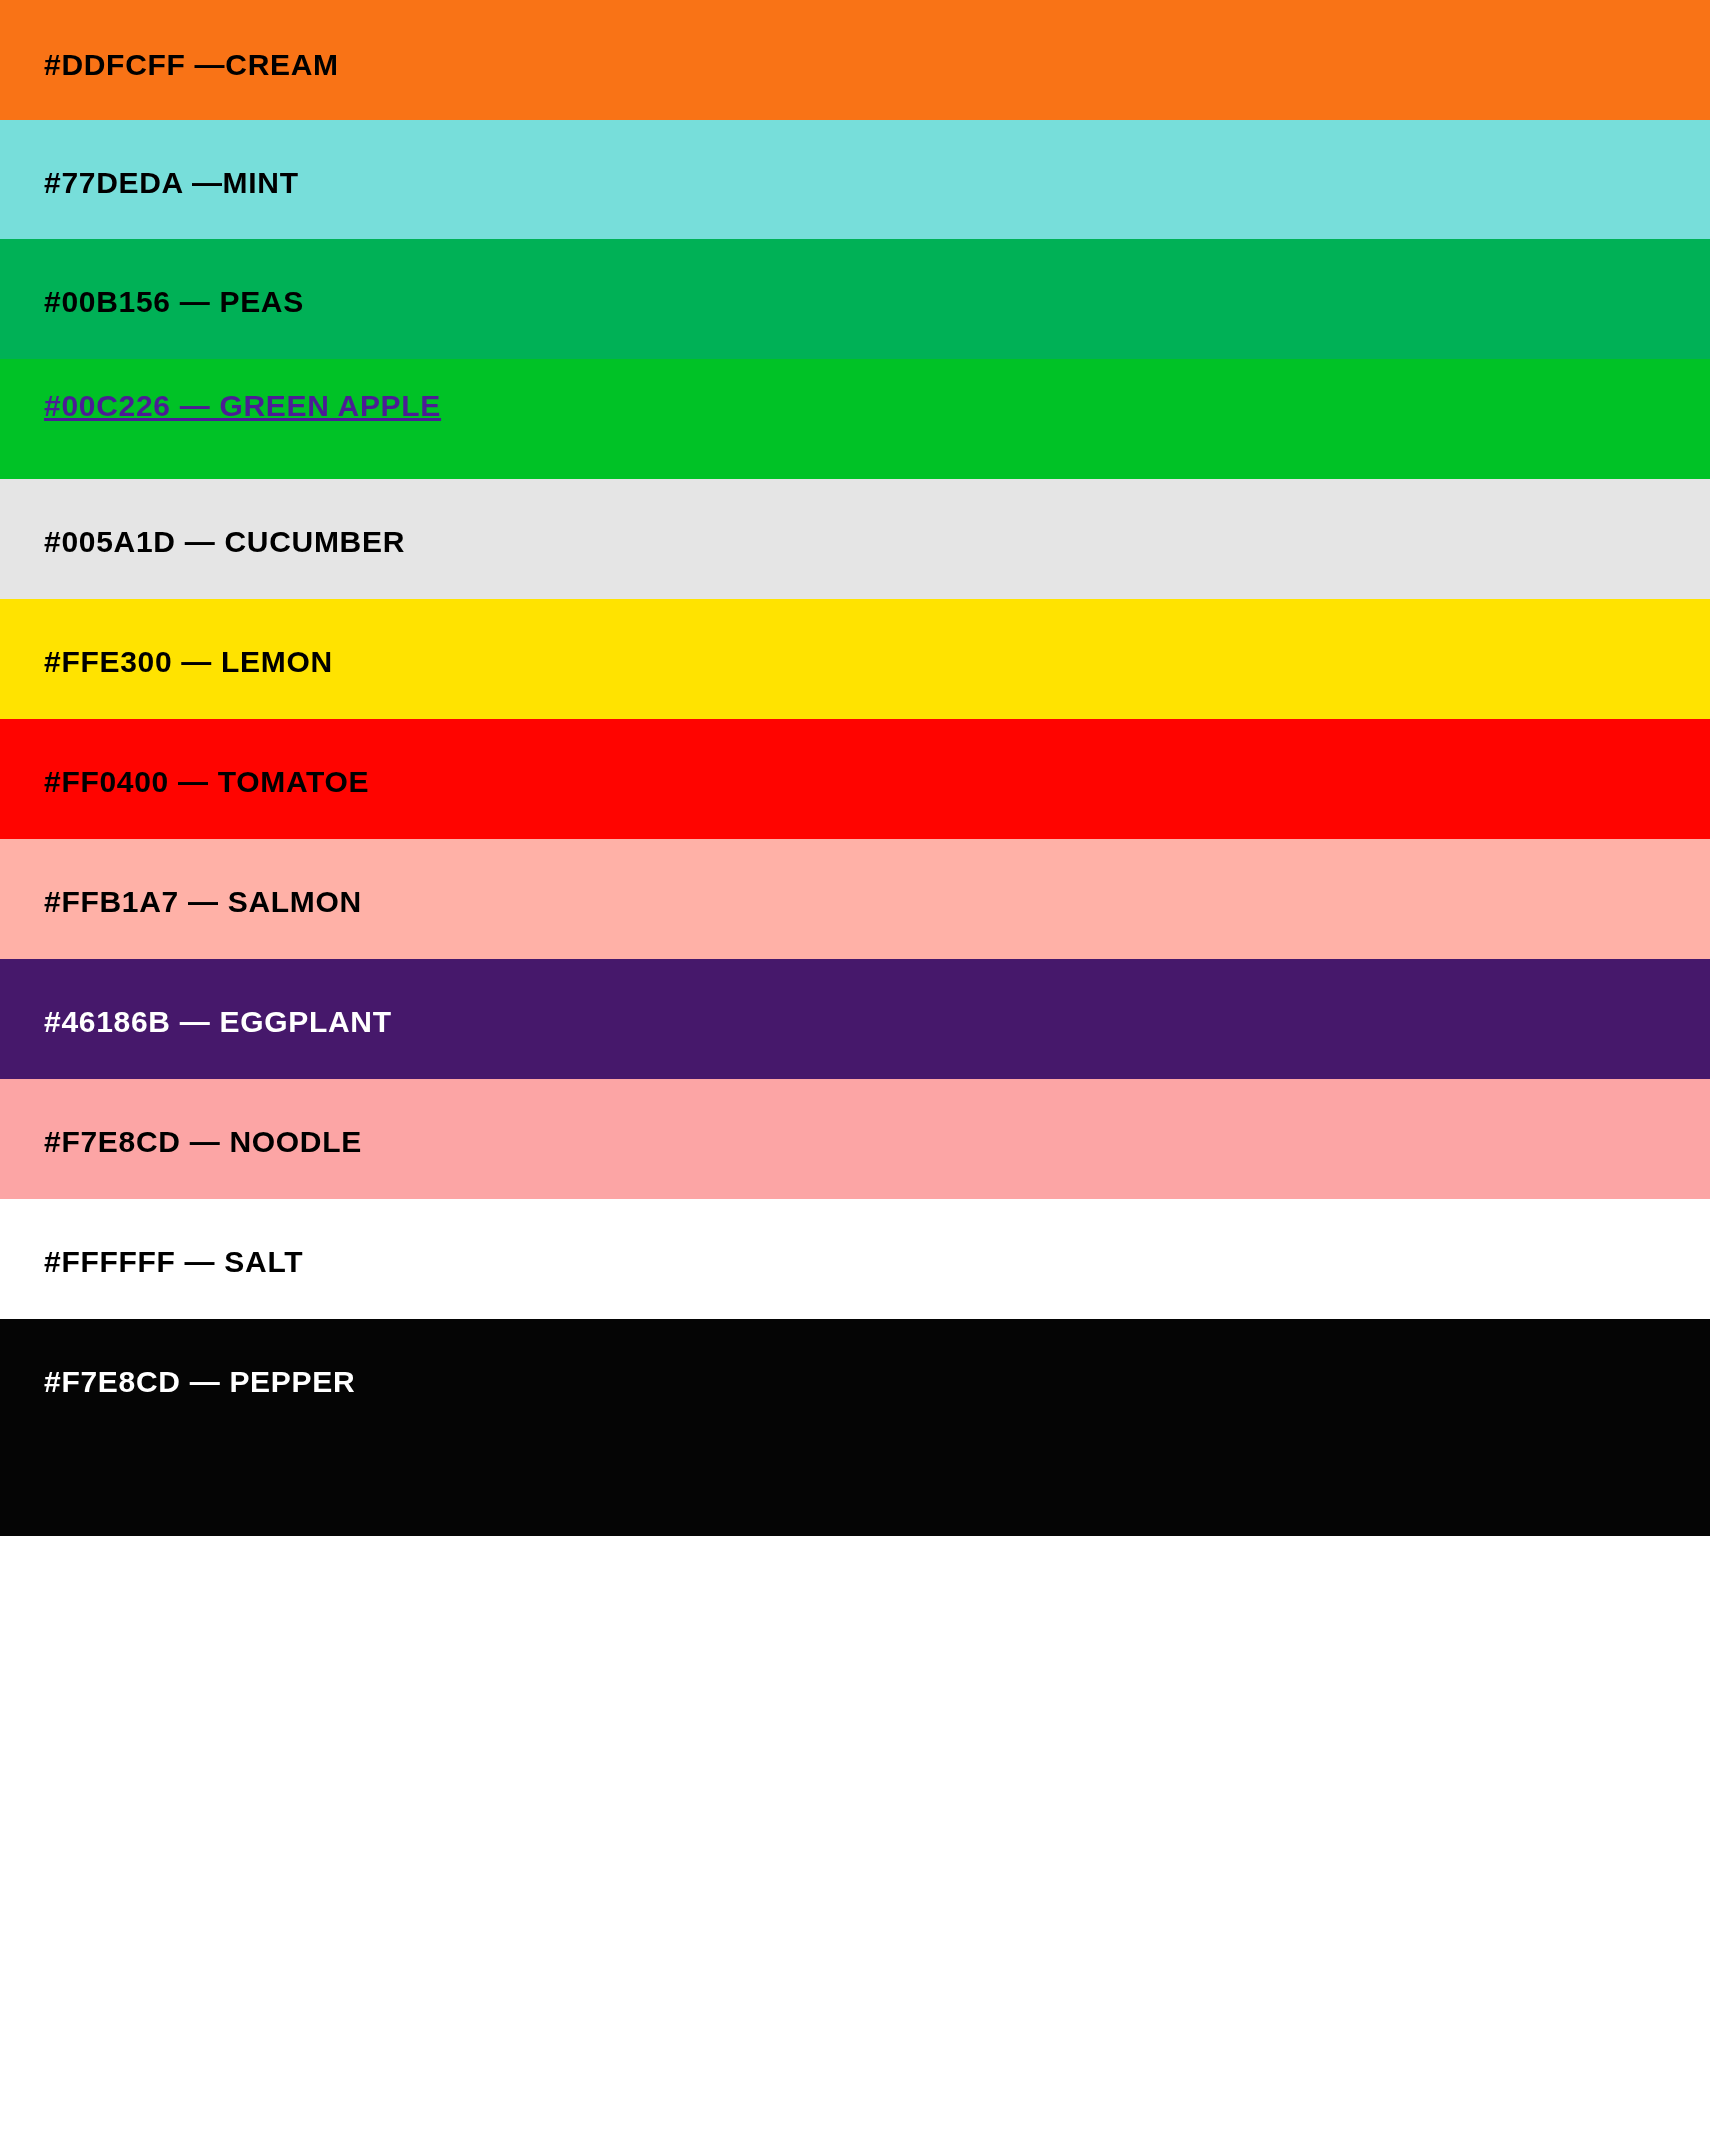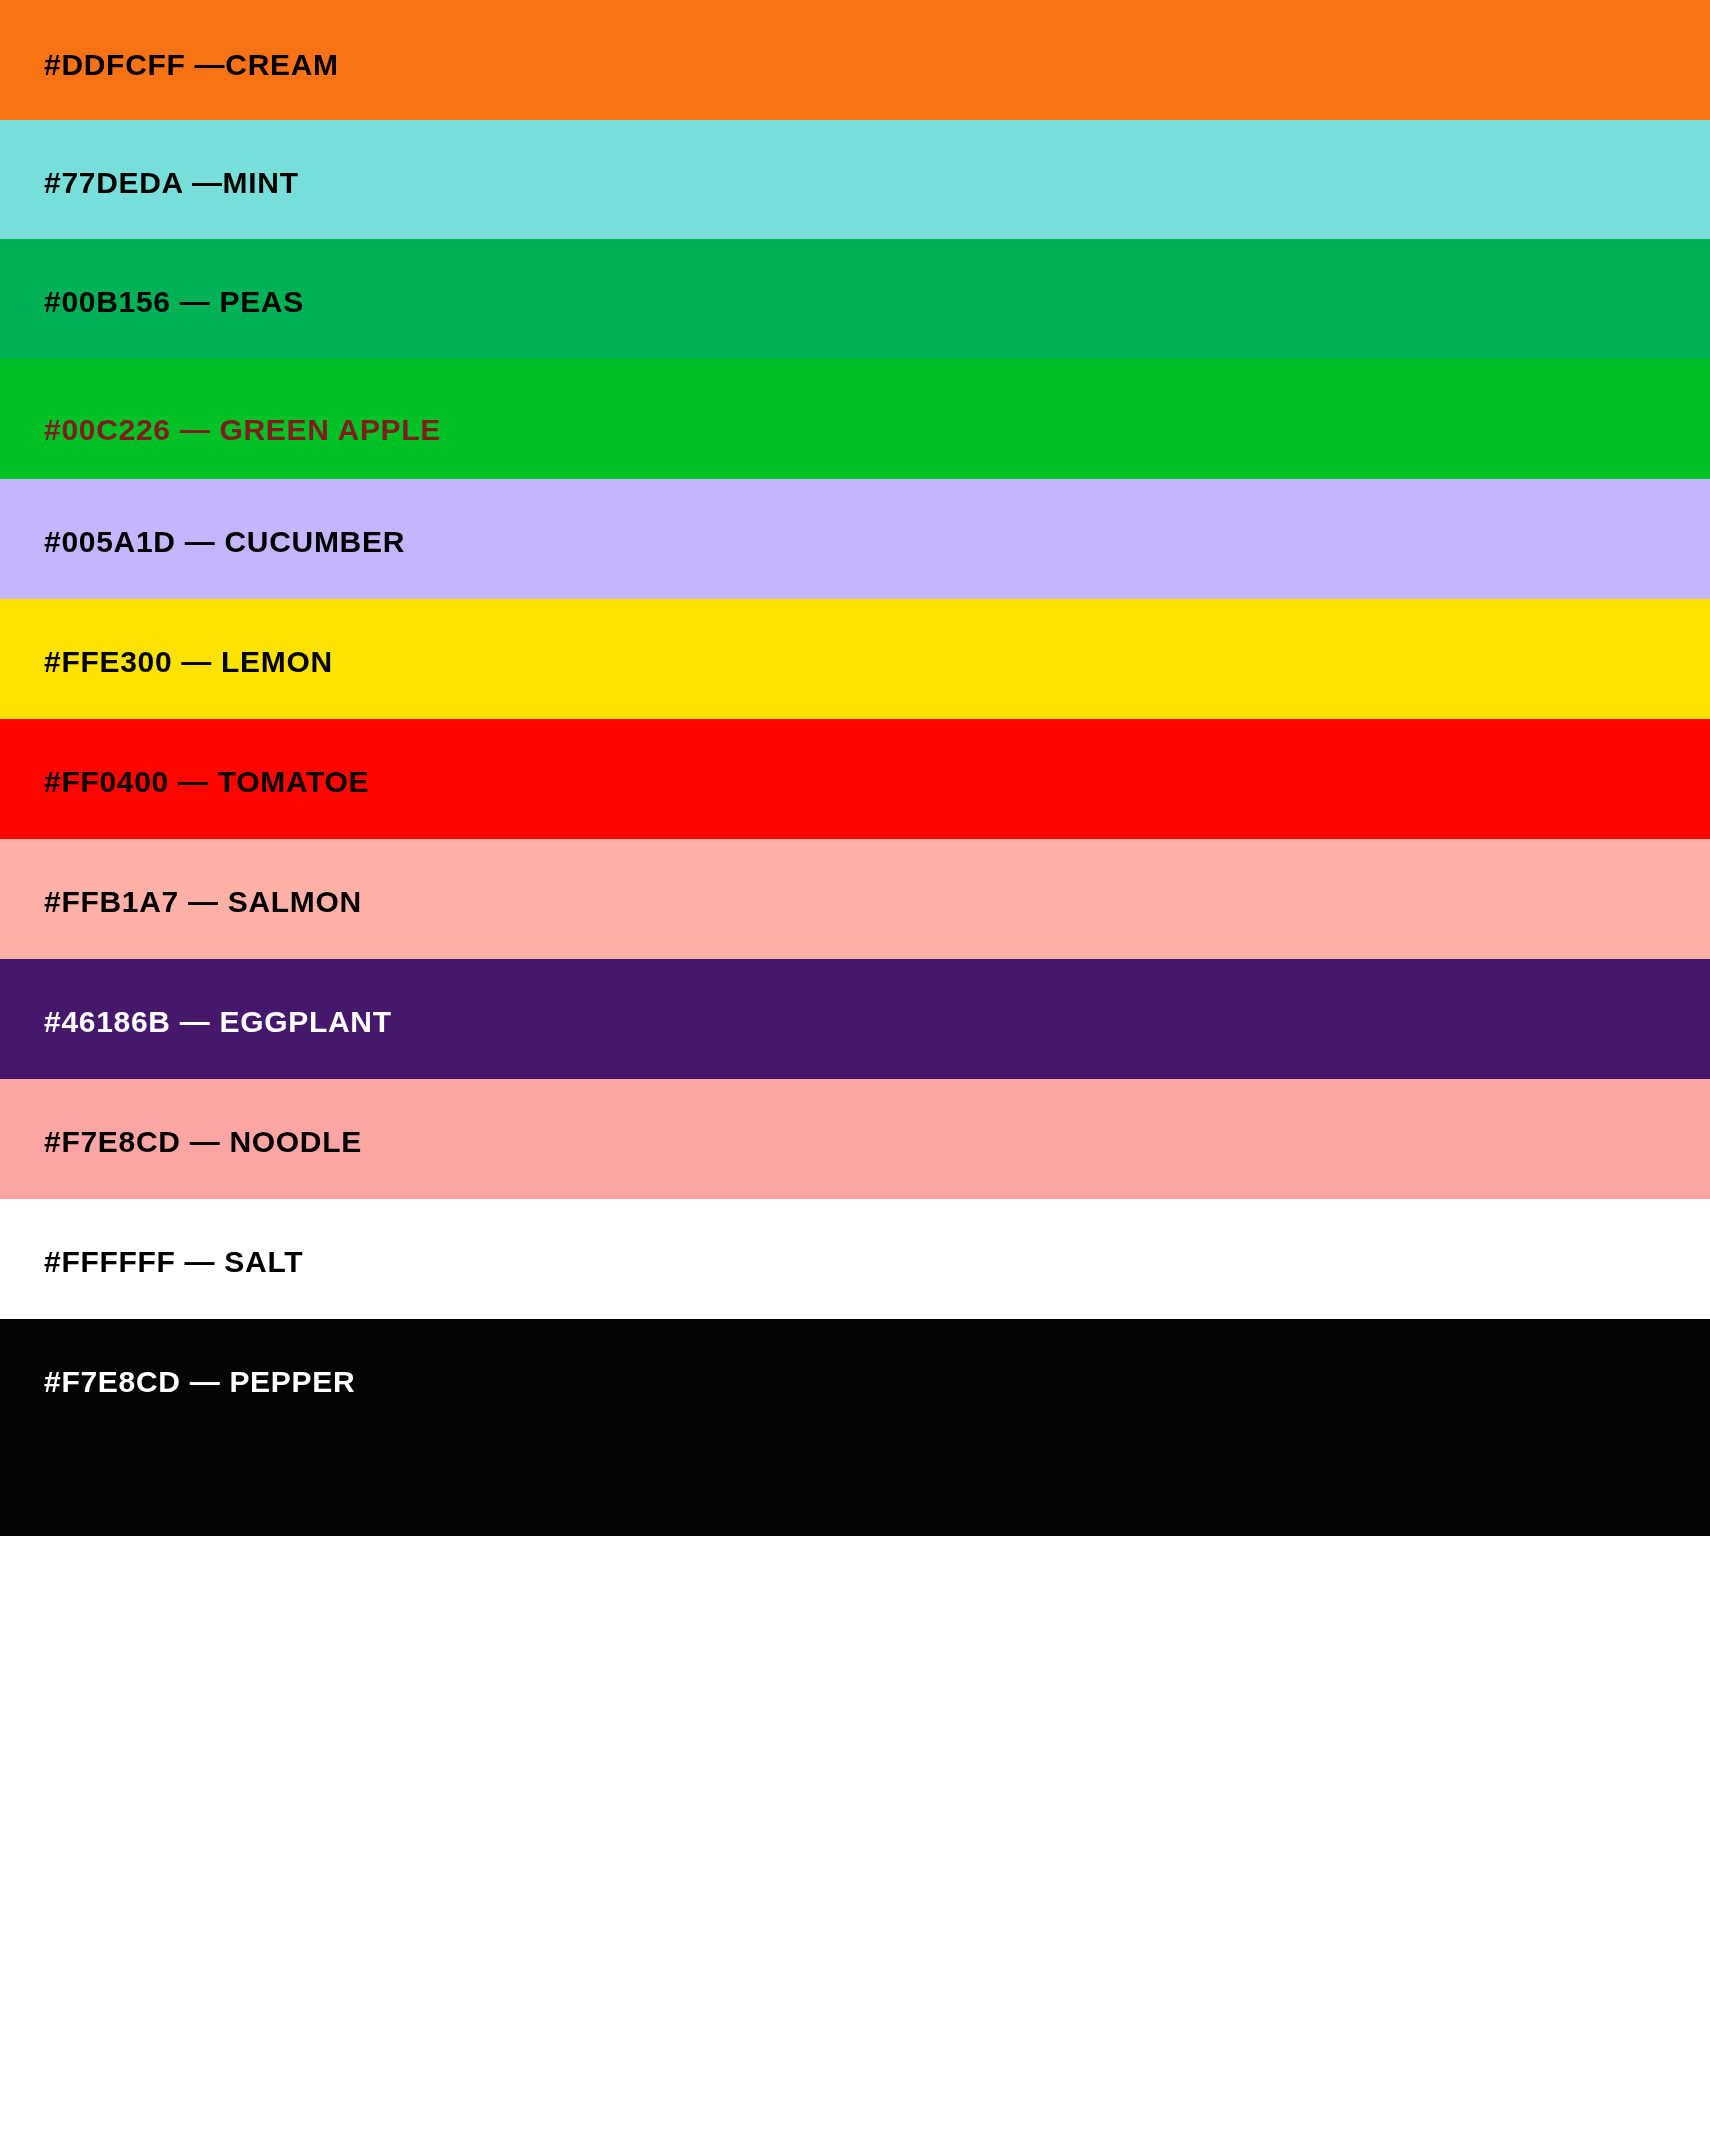--- a/index.html
+++ b/index.html
@@ -43,23 +43,23 @@
     <div class="swatch" style="background: #f97316; height: 120px;">
       <span class="swatch-label" style="color: rgb(0, 0, 0); top: 50px;">#DDFCFF —CREAM</span>
     </div>
     <div class="swatch" style="background: rgb(119, 222, 218); height: 119px;">
       <span class="swatch-label" style="color: rgb(0, 0, 0); top: 48px; text-align: center;">#77DEDA —MINT</span>
     </div>
     <div class="swatch" style="background: rgb(0, 177, 86); height: 120px;">
       <span class="swatch-label" style="color: rgb(0, 0, 0); top: 48px;">#00B156 — PEAS</span>
     </div>
     <div class="swatch" style="background: rgb(0, 194, 38); height: 120px;">
-      <span class="swatch-label" style="color: #7f1d1d; top: 56px;">#00C226 — GREEN APPLE</span>
+      <span class="swatch-label" style="color: #4c1d95; top: 32px; text-decoration: underline;">#00C226 — GREEN APPLE</span>
     </div>
-    <div class="swatch" style="background: #c4b5fd; height: 120px; padding-left: 36px;">
+    <div class="swatch" style="background: #e5e5e5; height: 120px; padding-left: 36px;">
       <span class="swatch-label" style="color: rgb(0, 0, 0); top: 48px;">#005A1D — CUCUMBER</span>
     </div>
     <div class="swatch" style="background: rgb(255, 227, 0); height: 120px;">
       <span class="swatch-label" style="color: rgb(0, 0, 0); top: 48px;">#FFE300 — LEMON</span>
     </div>
     <div class="swatch" style="background: rgb(255, 4, 0); height: 120px;">
       <span class="swatch-label" style="color: rgb(0, 0, 0); top: 48px;">#FF0400 — TOMATOE</span>
     </div>
     <div class="swatch" style="background: rgb(255, 177, 167); height: 120px;">
       <span class="swatch-label" style="color: rgb(0, 0, 0); top: 48px;">#FFB1A7 — SALMON</span>

